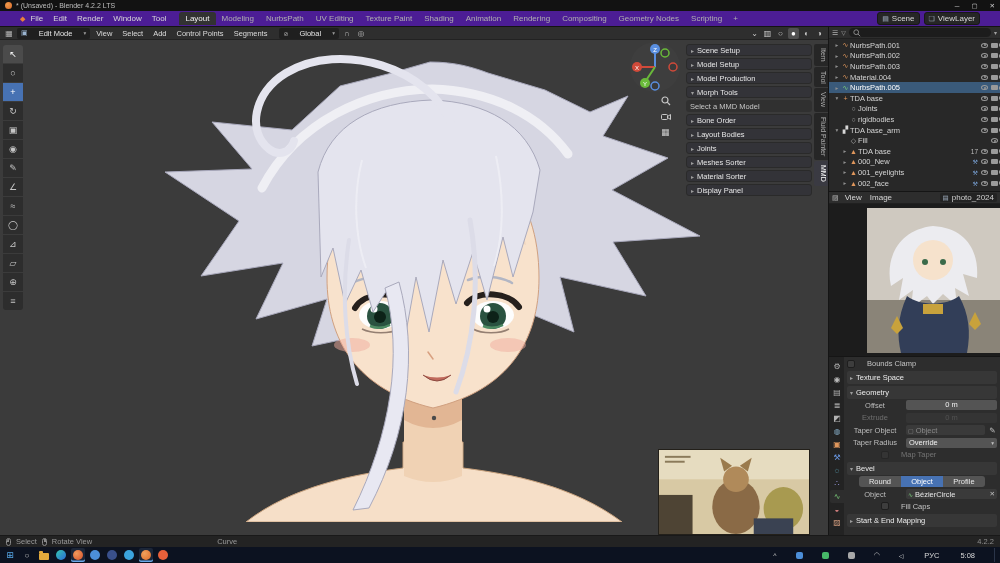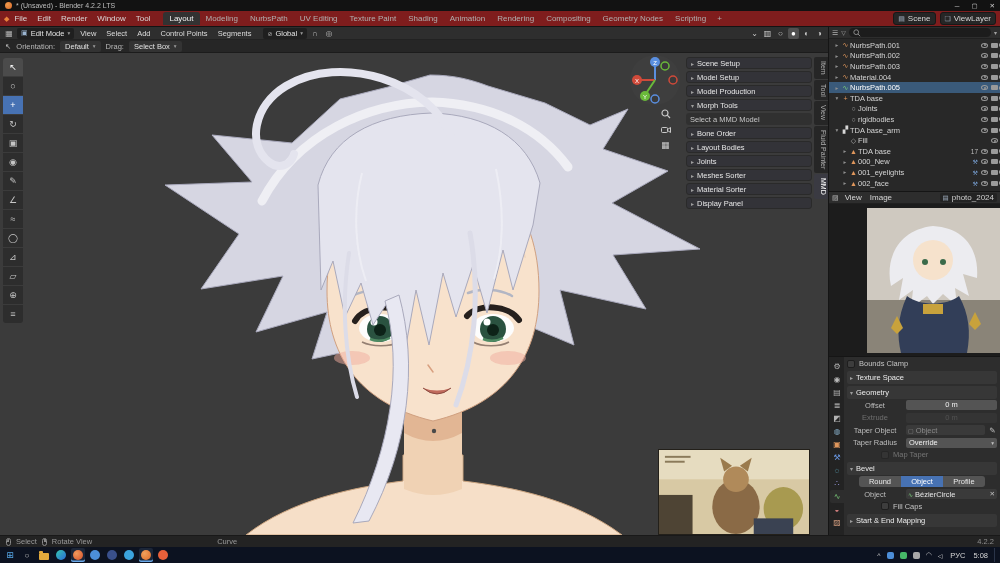--- a/index.html
+++ b/index.html
@@ -7,35 +7,35 @@
 font-family:"Liberation Sans","DejaVu Sans",sans-serif;font-size:8px;color:#d6d6d6}
 .gi::before{content:attr(data-glyph)}
 
 
 .titlebar{height:11px;background:#121212;display:flex;align-items:center;gap:4px;padding:0 5px;font-size:7px;color:#bfbfbf}
 .blogo{width:7px;height:7px;border-radius:50%;background:radial-gradient(circle at 35% 35%,#f09a4c,#d86a2a)}
 .winctl{margin-left:auto;display:flex;gap:12px;font-size:6.5px;color:#cfcfcf}
 .winctl span{cursor:default}
 
 
-.menubar{height:16px;background:#7f1d1d;display:flex;align-items:center;padding:0 4px;border-bottom:1px solid #141414}
+.menubar{height:16px;background:#4c1d95;display:flex;align-items:center;padding:0 20px;border-bottom:1px solid #141414}
 .mb-item{padding:2px 5px;border-radius:2px;color:#d8d8d8}
 .ws{display:flex;margin-left:8px}
 .ws-tab{padding:2px 6px;color:#b0b0b0;border-radius:3px 3px 0 0;white-space:nowrap}
 .ws-tab.active{background:#323232;color:#f2f2f2}
 .ws-add{padding:2px 5px;color:#b0b0b0}
 .top-right{margin-left:auto;display:flex;gap:4px;align-items:center}
 .chip{display:flex;align-items:center;gap:3px;background:#262626;border:1px solid #181818;border-radius:3px;padding:1px 4px;color:#d8d8d8}
 .chip .ci{color:#9aa8b8;font-size:7px}
 
 
 .main{display:flex;height:508px}
 .vp-col{flex:1;display:flex;flex-direction:column;position:relative;min-width:0}
 .vp-header{height:13px;background:#2e2e2e;display:flex;align-items:center;gap:2px;padding:0 3px;border-bottom:1px solid #222;font-size:7.5px}
-.dd{display:flex;align-items:center;gap:3px;background:#1f1f1f;border-radius:2px;padding:1px 4px;color:#e4e4e4}
+.dd{display:flex;align-items:center;gap:11px;background:#1f1f1f;border-radius:2px;padding:1px 4px;color:#e4e4e4}
 .dd .dar{font-size:5.5px;color:#9a9a9a}
 .hmenu{padding:1px 4px;color:#dcdcdc}
 .hicon{width:12px;text-align:center;color:#b8b8b8;font-size:8px}
 .hdr-right{margin-left:auto;display:flex;align-items:center;gap:2px}
 .sphere{width:11px;height:11px;display:flex;align-items:center;justify-content:center;border-radius:2px;color:#c8c8c8;font-size:8px}
 .sphere.active{background:#505050;color:#fff}
 .vp-sub{height:13px;background:#262626;display:flex;align-items:center;gap:5px;padding:0 5px;color:#b8b8b8;font-size:7.5px;border-bottom:1px solid #1c1c1c}
 .mini-dd{display:flex;align-items:center;gap:4px;background:#333;border-radius:2px;padding:1px 5px;color:#e0e0e0}
 .vp-body{flex:1;position:relative;background:#3b3b3b;overflow:hidden}
 .char,.vp-body-abs{position:absolute;inset:0}
@@ -93,21 +93,21 @@
 .ie-chip{margin-left:auto;display:flex;align-items:center;gap:3px;background:#232323;border-radius:2px;padding:0 3px;color:#d0d0d0;max-width:80px;overflow:hidden;white-space:nowrap}
 .ie-body{flex:1;position:relative}
 .ie-thumb{position:absolute;right:0;top:4px;width:133px;height:145px}
 
 
 .props{flex:1;display:flex;background:#2d2d2d}
 .ptabs{width:15px;background:#232323;display:flex;flex-direction:column;align-items:flex-end;padding-top:3px;gap:0}
 .pt{width:14px;height:13px;display:flex;align-items:center;justify-content:center;border-radius:2px 0 0 2px;font-size:8px;color:#b2b2b2}
 .pt.active{background:#2d2d2d;color:#7ccf7c}
 .pmain{flex:1;padding:1px 3px 0 3px;font-size:7.5px;overflow:hidden}
-.p-check{display:flex;align-items:center;gap:4px;height:11px;color:#c4c4c4}
+.p-check{display:flex;align-items:center;gap:12px;height:11px;color:#c4c4c4}
 .chk{width:8px;height:8px;border-radius:2px;background:#3d3d3d;border:1px solid #1e1e1e;flex:none}
 .p-hdr{display:flex;align-items:center;gap:3px;height:13px;background:#373737;border-radius:2px;color:#ececec;padding:0 3px;margin-top:2px}
 .cr{font-size:6px;color:#9c9c9c}
 .p-row{display:flex;align-items:center;height:12.5px;gap:3px}
 .p-lab{width:56px;text-align:center;color:#bcbcbc;flex:none}
 .p-field{flex:1;height:10px;line-height:10px;background:#545454;border-radius:2px;text-align:center;color:#f0f0f0}
 .p-field.dis{background:#3e3e3e;color:#7c7c7c}
 .p-obj{flex:1;height:10px;background:#3a3a3a;border-radius:2px;display:flex;align-items:center;gap:2px;padding:0 2px;color:#e6e6e6}
 .p-obj .ph{color:#8a8a8a}
 .p-dd{flex:1;height:10px;background:#545454;border-radius:2px;display:flex;align-items:center;padding:0 3px;color:#f0f0f0}
@@ -138,21 +138,21 @@
 .ico-search{color:#c4c4c4;font-size:8px}
 .folder{position:relative;width:10px;height:7px;background:#e2aa3c;border-radius:1px;margin-top:2px}
 .folder::before{content:'';position:absolute;top:-2px;left:0;width:4px;height:2px;background:#e2aa3c;border-radius:1px 1px 0 0}
 .b-edge{background:linear-gradient(135deg,#35c8b0,#2a6ad8)}
 .b-red{background:radial-gradient(circle at 35% 35%,#f09a5c,#d8502a)}
 .b-blue{background:#4c8ed8}
 .b-navy{background:#39508c}
 .b-tg{background:#3ba3dd}
 .b-blender{background:radial-gradient(circle at 35% 35%,#f0a05c,#e06a28)}
 .b-orange2{background:#e8603a}
-.tray{margin-left:auto;display:flex;align-items:center;gap:6px;color:#d8d8d8;font-size:7.5px}
+.tray{margin-left:auto;display:flex;align-items:center;gap:19px;color:#d8d8d8;font-size:7.5px}
 .tdot{width:7px;height:7px;border-radius:2px}
 .tcaret{color:#c8c8c8;font-size:7px}
 .tb-lang{padding:0 2px}
 .tb-edge{width:3px;height:14px;border-left:1px solid #2a3448}
 </style>
 </head>
 <body>
 
 <div class="titlebar">
   <span class="blogo"></span>
@@ -219,33 +219,20 @@
       </span>
       <span class="hicon gi" data-glyph="∩"></span>
       <span class="hicon gi" data-glyph="◎"></span>
       <span class="hdr-right">
         <span class="sphere gi" data-glyph="⌄"></span>
         <span class="sphere gi" data-glyph="▥"></span>
         <span class="sphere gi" data-glyph="○"></span>
         <span class="sphere active gi" data-glyph="●"></span>
         <span class="sphere gi" data-glyph="◐"></span>
         <span class="sphere gi" data-glyph="◑"></span>
-      </span>
-    </div>
-    <div class="vp-sub">
-      <span class="gi" data-glyph="↖" style="color:#c0c0c0"></span>
-      <span>Orientation:</span>
-      <span class="mini-dd">
-        <span>Default</span>
-        <span class="dar gi" data-glyph="▾" style="font-size:5.5px;color:#999"></span>
-      </span>
-      <span>Drag:</span>
-      <span class="mini-dd">
-        <span>Select Box</span>
-        <span class="dar gi" data-glyph="▾" style="font-size:5.5px;color:#999"></span>
       </span>
     </div>
 
     <div class="vp-body">
 
       <svg class="char" viewBox="0 0 828 482" preserveAspectRatio="none">
         <rect width="828" height="482" fill="#3b3b3b"></rect>
         <path d="M246,482 C292,446 356,434 403,428 L403,402 L463,402 L463,428 C512,434 574,446 622,482 Z" fill="#f6dfc8" stroke="#caa37e" stroke-width="1"></path>
         <path d="M404,340 L404,436 Q433,448 462,436 L462,340 Z" fill="#f0d2b4"></path>
         <path d="M404,340 L404,380 Q433,396 462,380 L462,340 Z" fill="#e2b694"></path>

